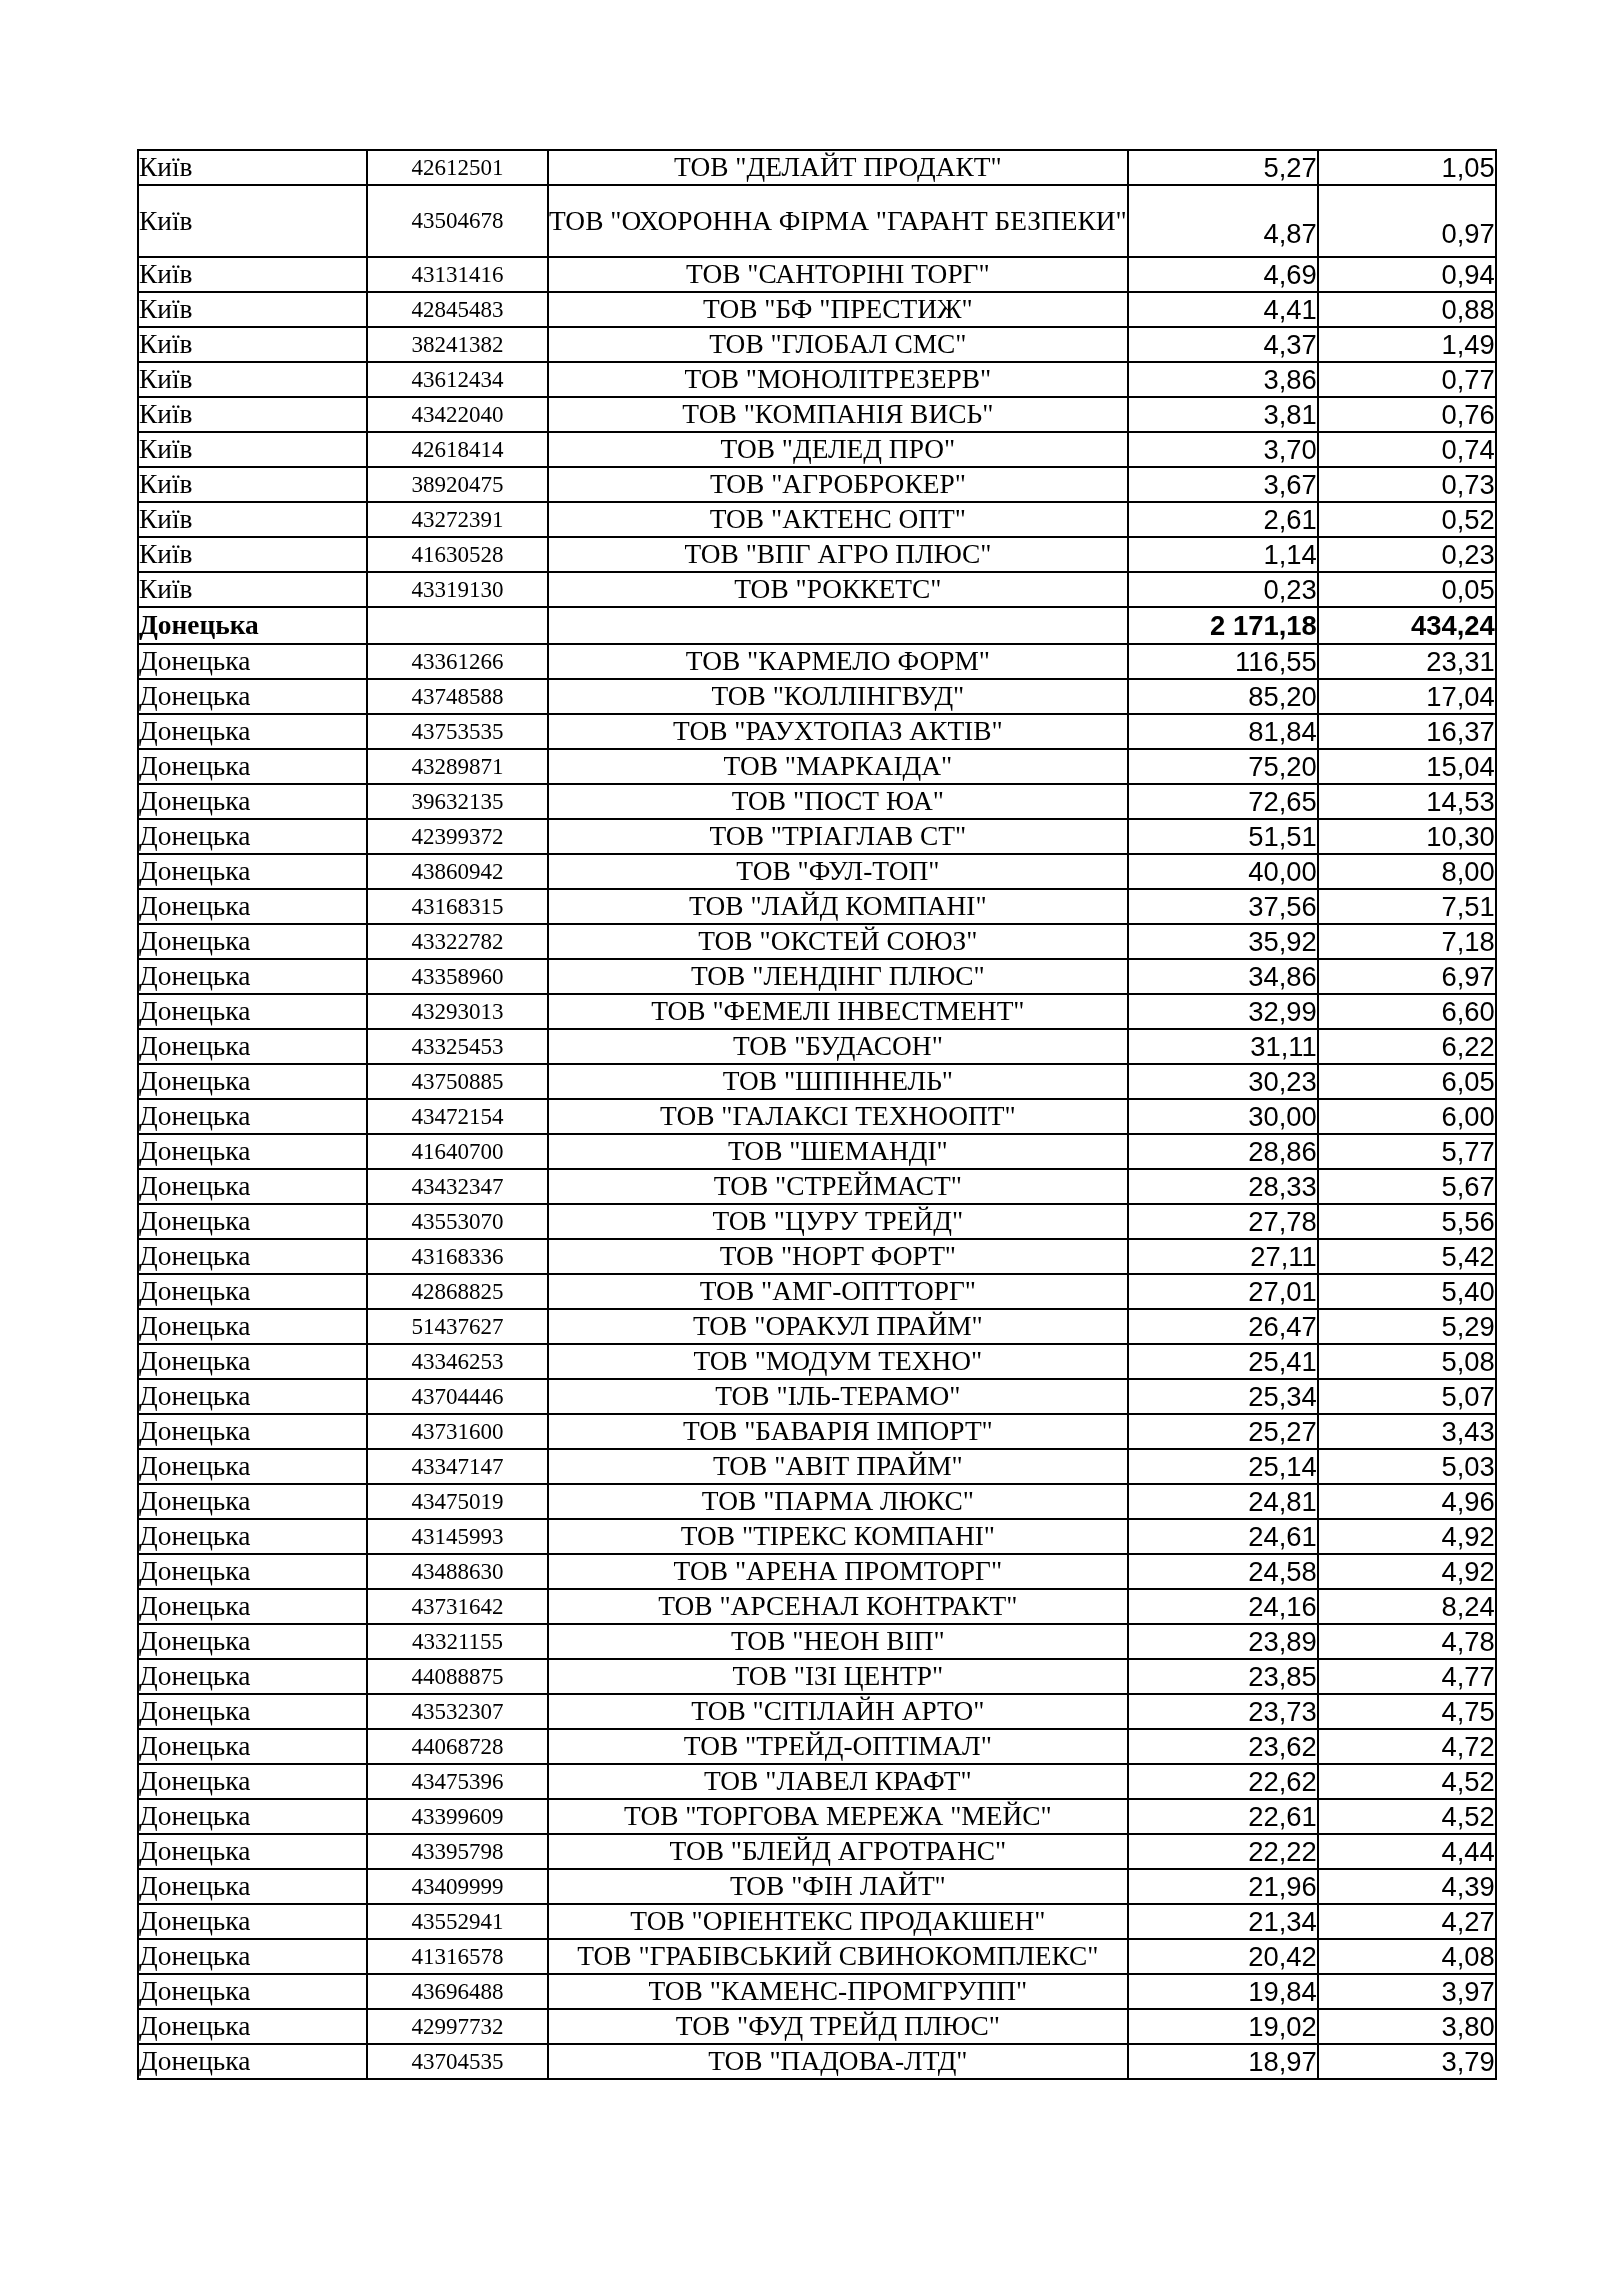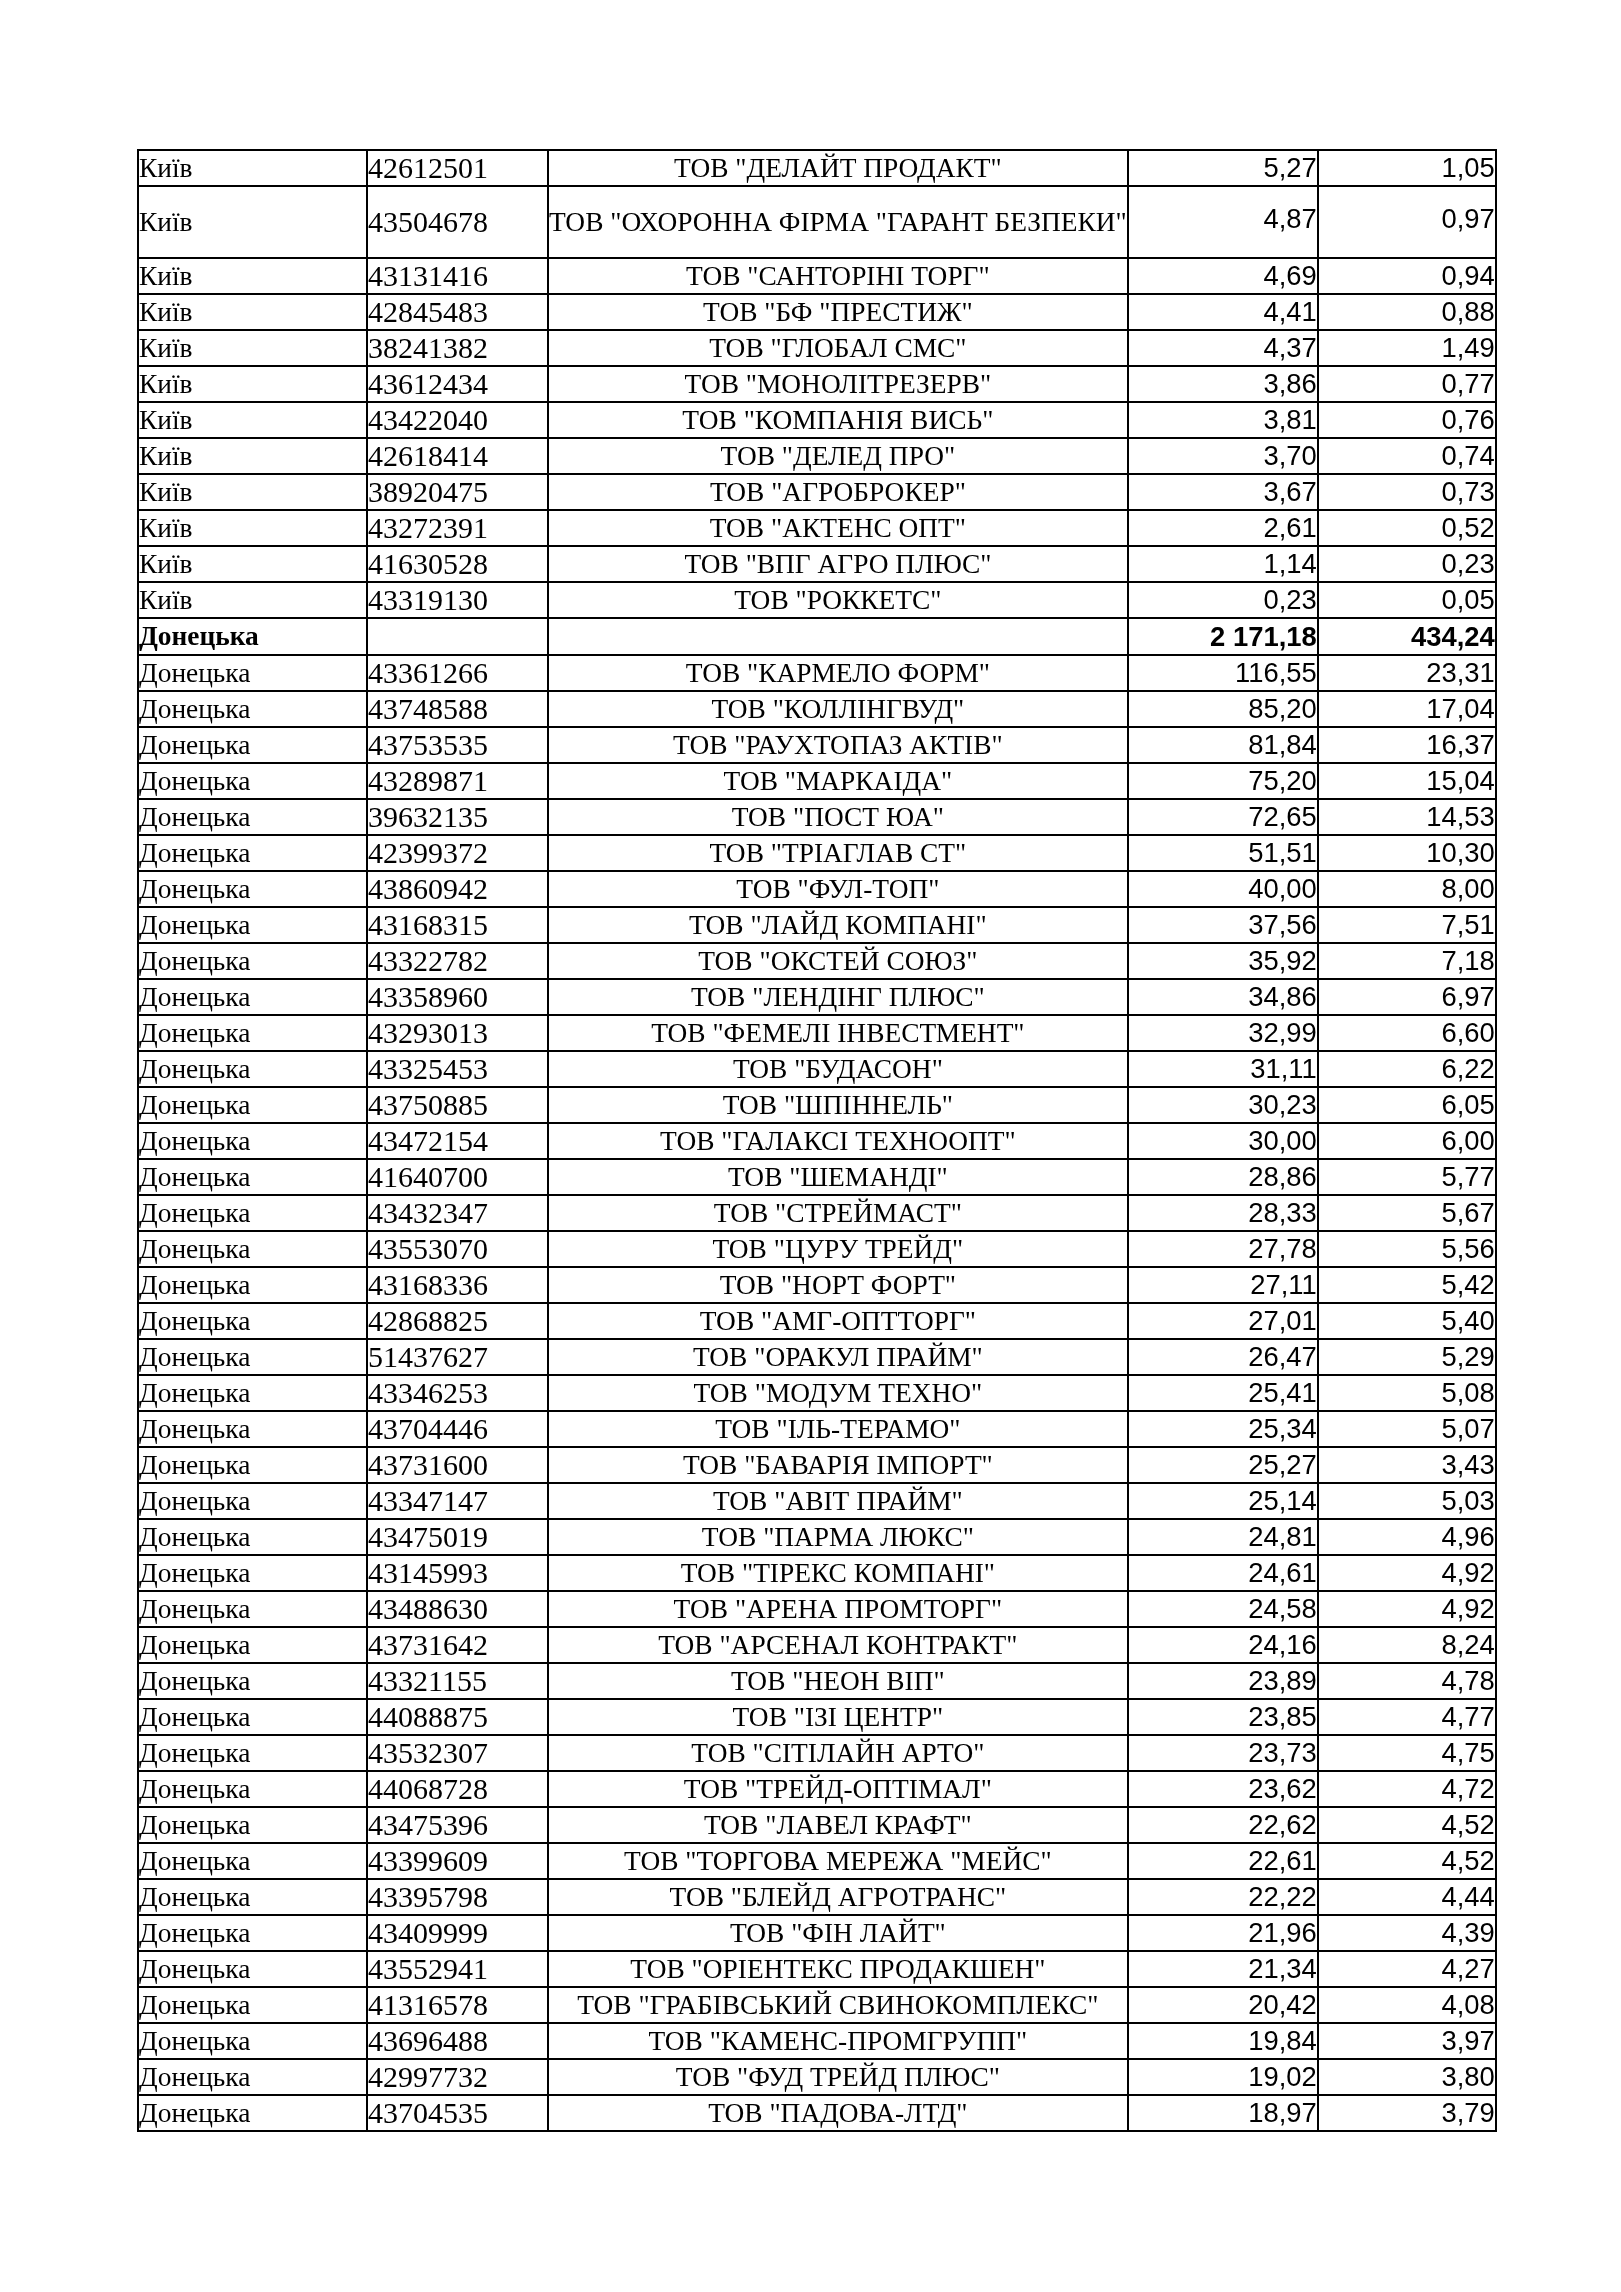--- a/index.html
+++ b/index.html
@@ -41,42 +41,42 @@
   tr.r-tall    { height: 72px; }
   tr.r-summary { height: 37px; }
 
   td.region {
     text-align: left;
     padding-left: 7.8px;
     font-size: 27.4px;
     font-family: "Liberation Serif", serif;
   }
   td.code {
-    text-align: left;
-    font-size: 30px;
+    text-align: center;
+    font-size: 23px;
     font-family: "Liberation Serif", serif;
   }
   td.name {
     text-align: center;
     font-size: 27.4px;
     font-family: "Liberation Serif", serif;
   }
   td.val {
     text-align: right;
     padding-right: 9.8px;
     font-size: 27.4px;
     font-family: "Liberation Sans", sans-serif;
   }
   tr.r-summary td.region,
   tr.r-summary td.val {
     font-weight: bold;
   }
   tr.r-tall td.val {
     vertical-align: bottom;
-    padding-bottom: 22px;
+    padding-bottom: 6px;
     border-radius: 20px;
   }
 </style>
 </head>
 <body>
 
 <div id="sheet">
   <table class="grid">
     <colgroup>
       <col class="c-region">

